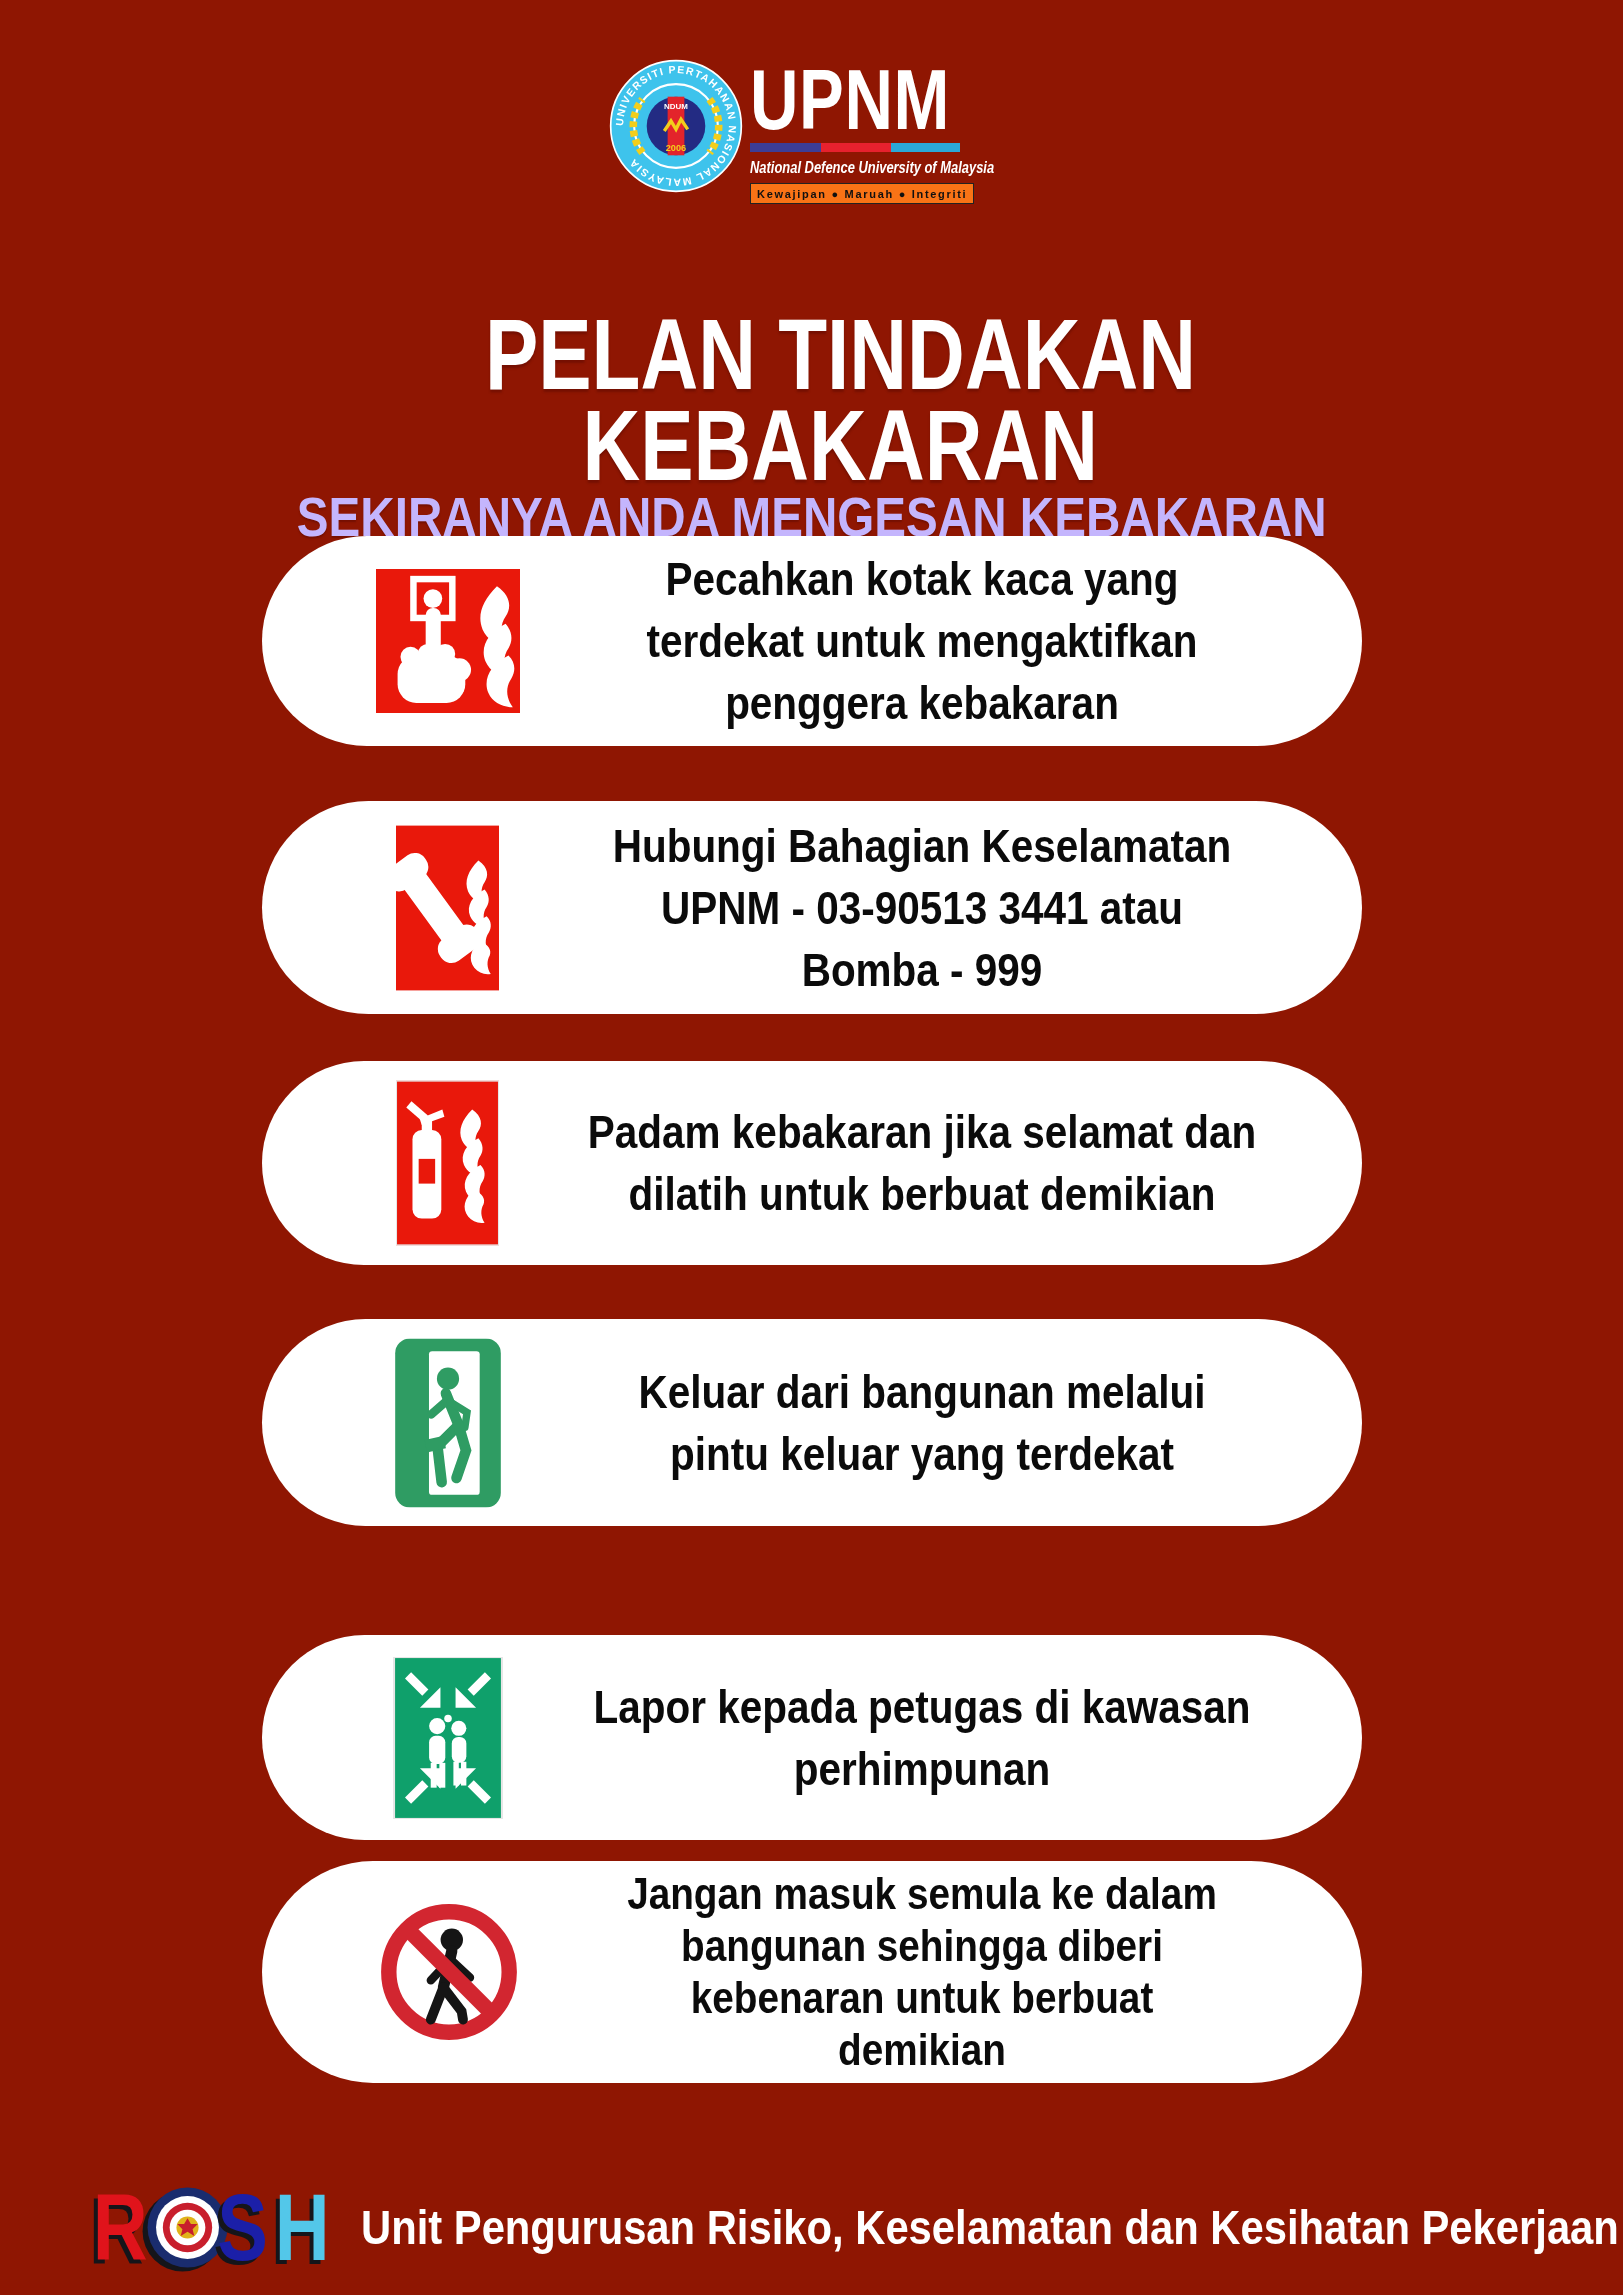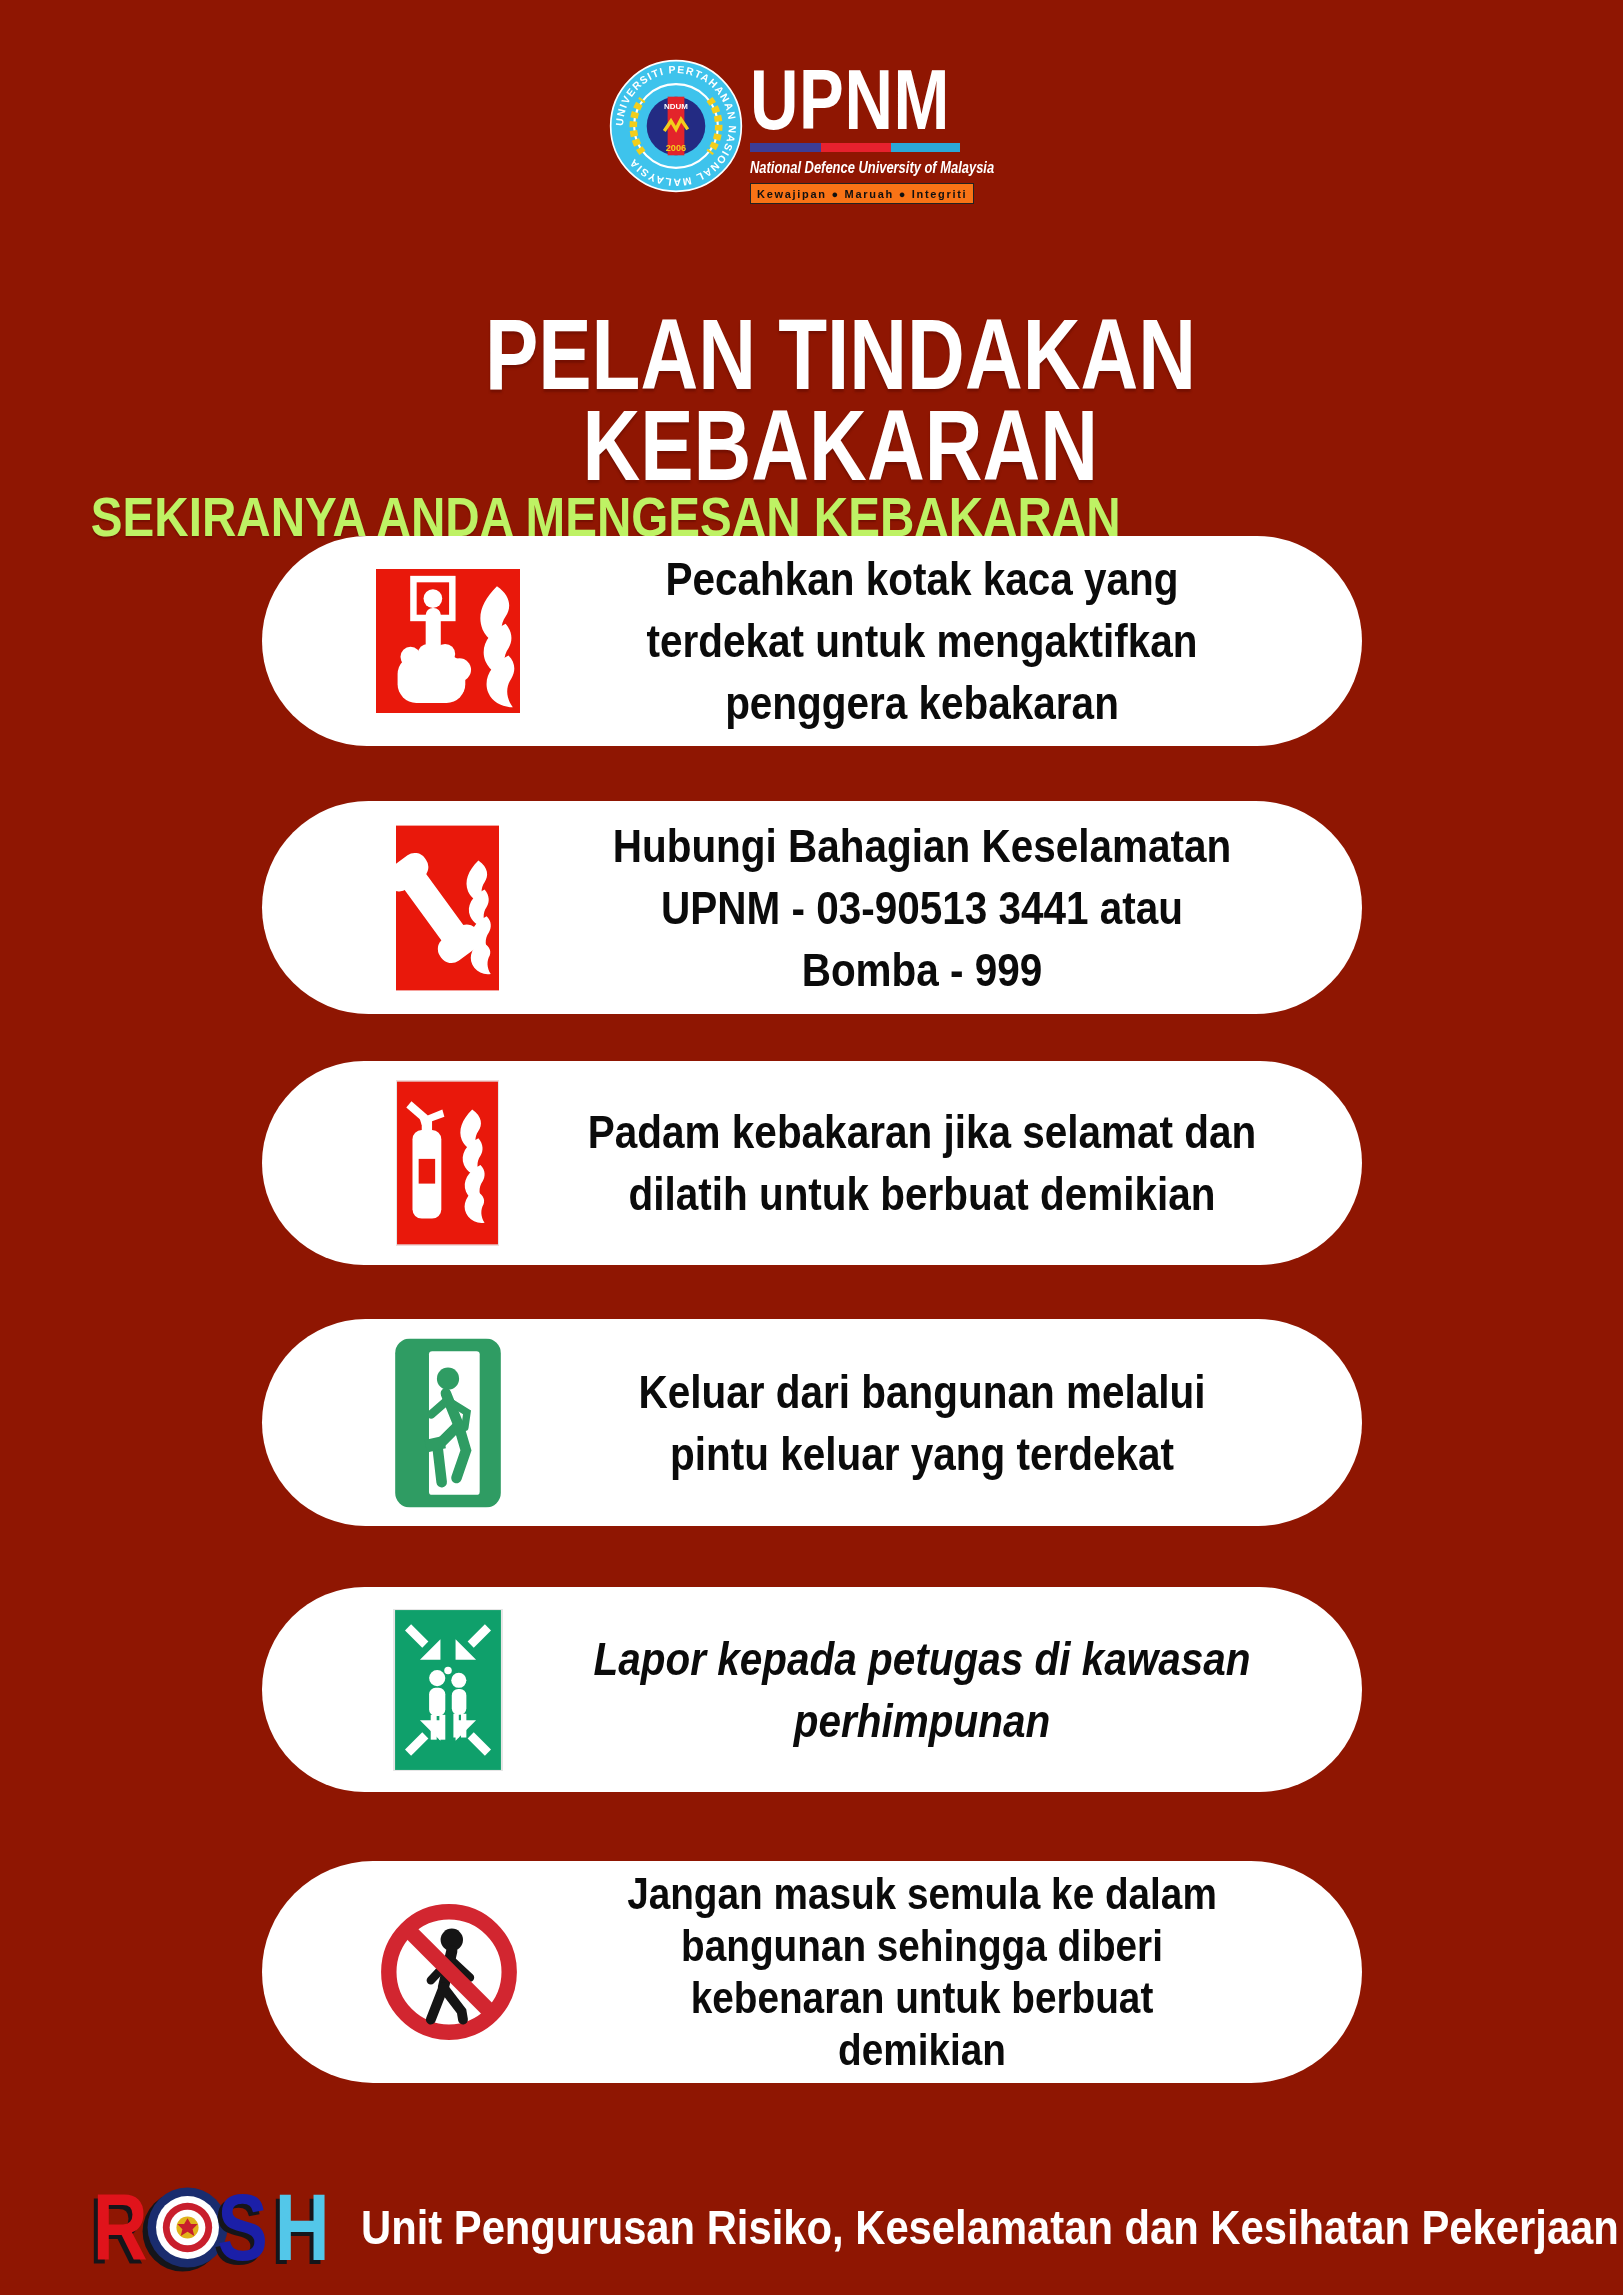--- a/index.html
+++ b/index.html
@@ -32,32 +32,32 @@
   }
   
   .title{
     position:absolute;top:242px;left:0;width:1624px;text-align:center;
     color:#fff;font-weight:bold;font-size:100px;line-height:91px;
     text-shadow:0 2.5px 2.5px rgba(60,0,0,0.30);
     padding-left:28px;
   }
   .title .line{display:inline-block;transform:scaleX(0.80);transform-origin:center;white-space:nowrap;}
   .subtitle{
-    position:absolute;top:438px;left:0;width:1624px;
-    color:#bef264;font-weight:bold;font-size:56px;
+    position:absolute;top:438px;left:0;width:1624px;text-align:center;
+    color:#c4b5fd;font-weight:bold;font-size:56px;
     text-shadow:0 1.7px 1.7px rgba(60,0,0,0.30);
   }
   .subtitle .line{display:inline-block;transform:scaleX(0.85);transform-origin:center;white-space:nowrap;}
   
   .card{position:absolute;left:262px;width:1100px;background:#FFFFFF;border-radius:118px;}
   .c1{top:536px;height:210px;}
   .c2{top:801px;height:213px;}
   .c3{top:1061px;height:204px;}
   .c4{top:1319px;height:207px;}
-  .c5{top:1587px;height:205px;font-style:italic;}
+  .c5{top:1635px;height:205px;}
   .c6{top:1861px;height:222px;}
   .card-icon{position:absolute;top:50%;transform:translateY(-50%);}
   .c1 .card-icon{left:114px;}
   .c2 .card-icon{left:134px;}
   .c3 .card-icon{left:134px;}
   .c4 .card-icon{left:132px;}
   .c5 .card-icon{left:131px;}
   .c6 .card-icon{left:117px;}
   .card-text{
     position:absolute;left:271px;right:51px;top:50%;

